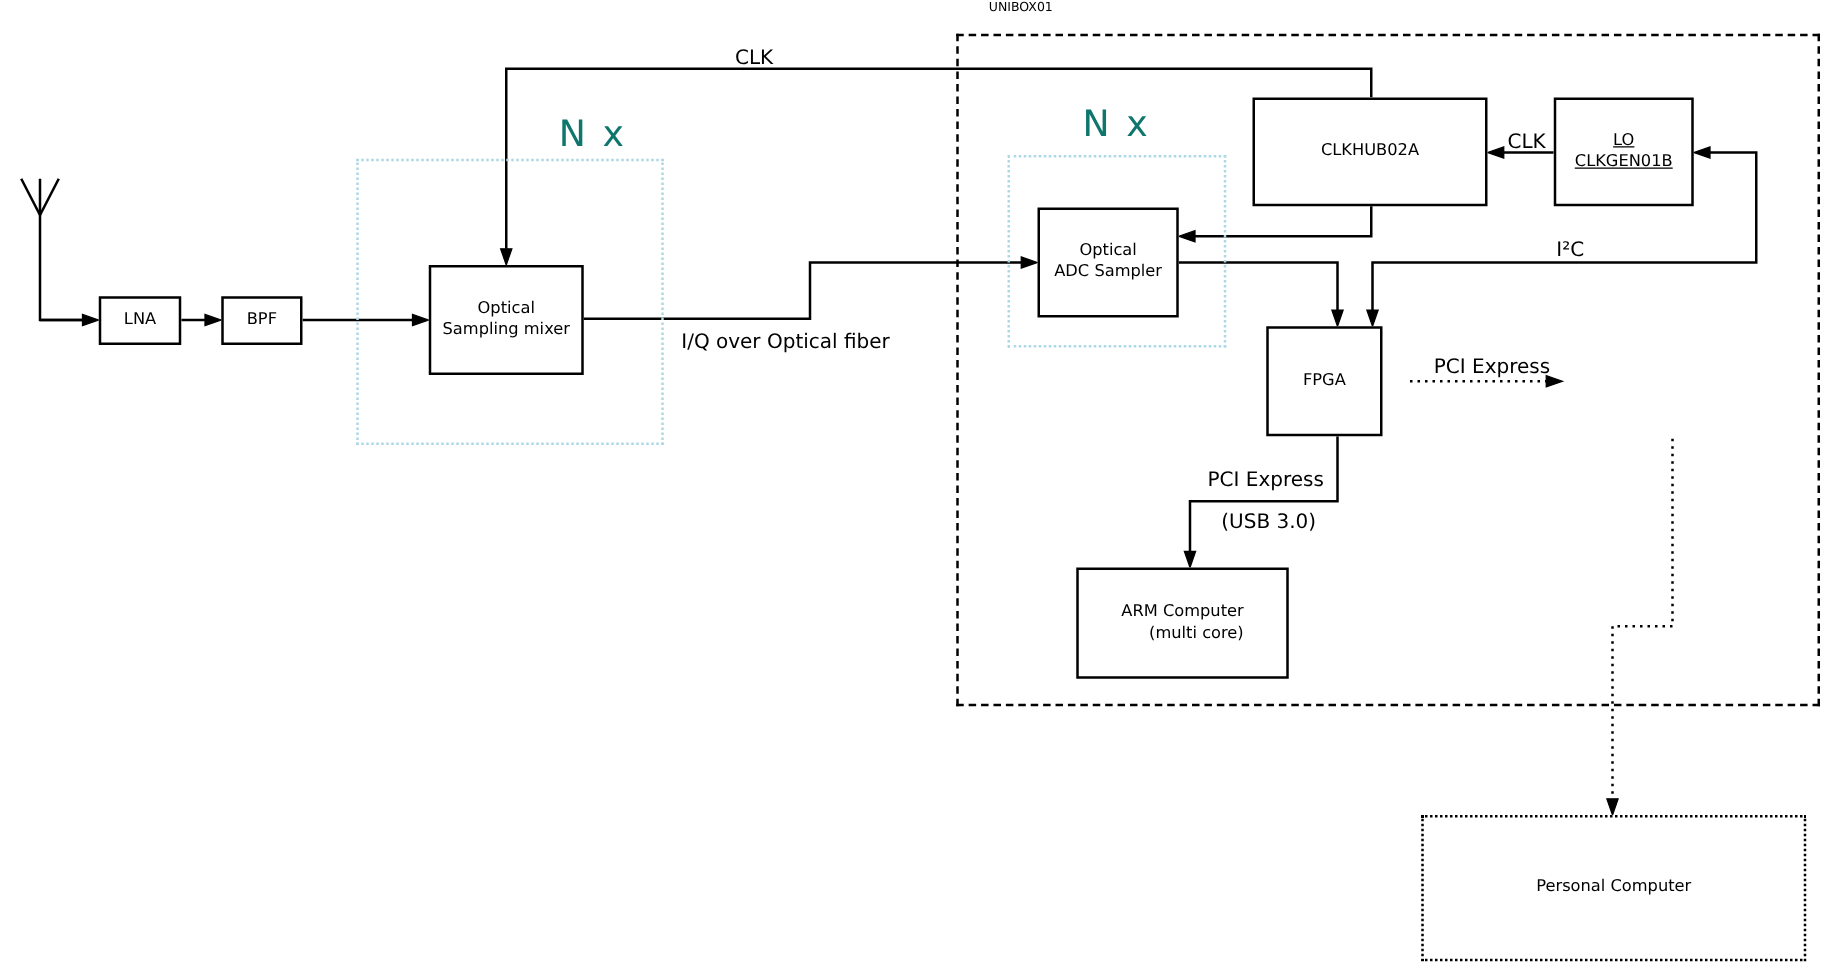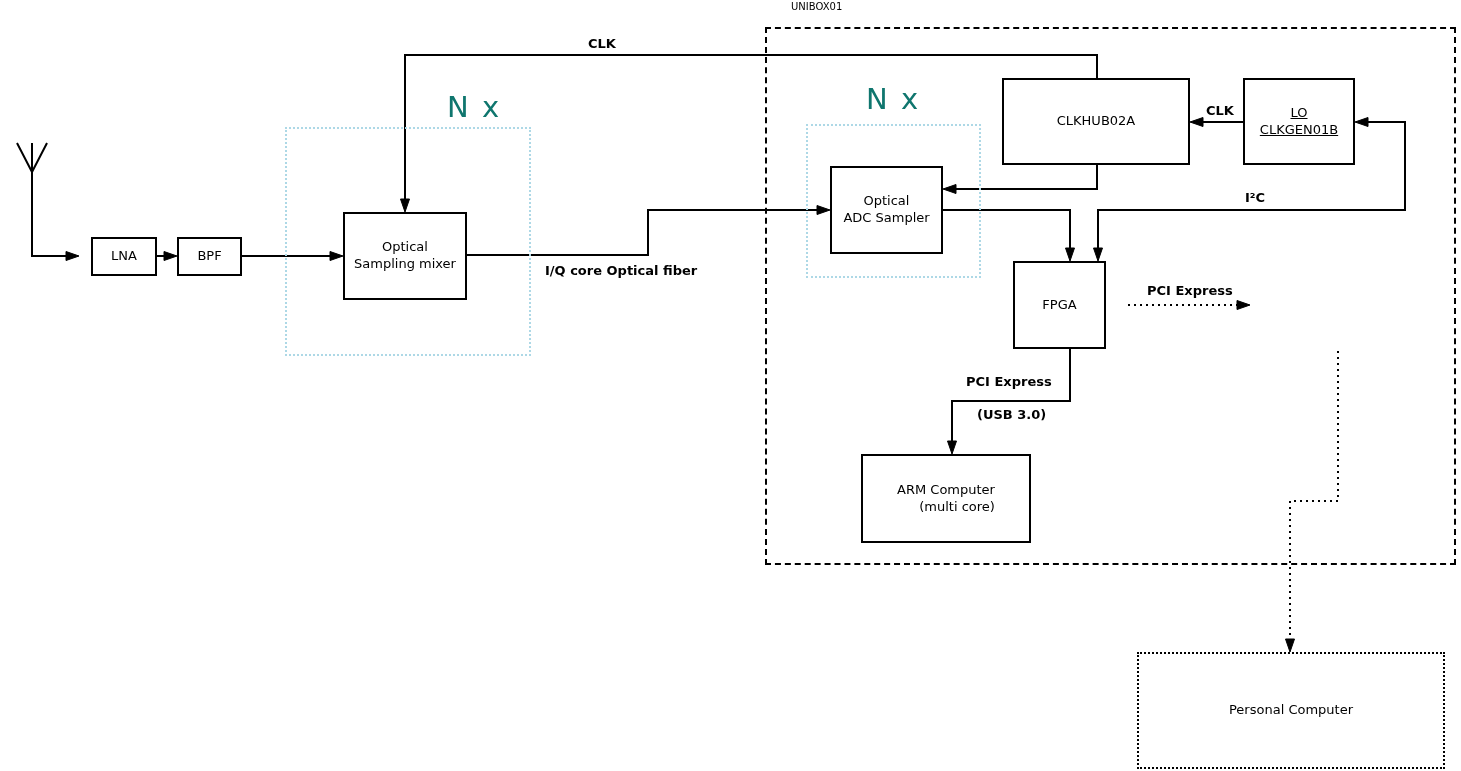--- a/index.html
+++ b/index.html
@@ -48,23 +48,22 @@
   }
   .nx-label {
     position: absolute;
     font-size: 29px;
     color: #0f766e;
     letter-spacing: 2px;
     white-space: nowrap;
   }
   .edge-label {
     position: absolute;
-    font-size: 13px;
+    font-size: 16px;
     white-space: nowrap;
-    font-weight: bold;
   }
   .group-label {
     position: absolute;
     font-size: 10px;
     white-space: nowrap;
   }
 </style>
 </head>
 <body>
 
@@ -110,21 +109,21 @@
 
   <div class="nxbox" style="left:285px; top:127px; width:246px; height:229px;"></div>
   <div class="nx-label" style="left:447px; top:90px;">N x</div>
 
   <div class="nxbox" style="left:806px; top:124px; width:175px; height:154px;"></div>
   <div class="nx-label" style="left:866px; top:82px;">N x</div>
 
   <div class="groupbox" style="left:765px; top:27px; width:691px; height:538px;"></div>
   <div class="group-label" style="left:791px; top:1px;">UNIBOX01</div>
 
-  <div class="node" style="left:79px; top:237px; width:66px; height:39px;margin-left:12px;">LNA</div>
+  <div class="node" style="left:79px; top:237px; width:66px; height:39px;">LNA</div>
 
   <div class="node" style="left:177px; top:237px; width:65px; height:39px;">BPF</div>
 
   <div class="node" style="left:343px; top:212px; width:124px; height:88px;">Optical
 Sampling mixer</div>
 
   <div class="node" style="left:830px; top:166px; width:113px; height:88px;">Optical
 ADC Sampler</div>
 
   <div class="node" style="left:1002px; top:78px; width:188px; height:87px;">CLKHUB02A</div>
@@ -139,21 +138,21 @@
 (multi core)</div>
 
   <div class="node dotted" style="left:1137px; top:652px; width:308px; height:117px;">Personal Computer</div>
 
   <div class="edge-label" style="left:588px; top:36px;">CLK</div>
 
   <div class="edge-label" style="left:1206px; top:103px;">CLK</div>
 
   <div class="edge-label" style="left:1245px; top:190px;">I²C</div>
 
-  <div class="edge-label" style="left:545px; top:263px;">I/Q core Optical fiber</div>
+  <div class="edge-label" style="left:545px; top:263px;">I/Q over Optical fiber</div>
 
   <div class="edge-label" style="left:1147px; top:283px;">PCI Express</div>
 
   <div class="edge-label" style="left:966px; top:374px;">PCI Express</div>
 
   <div class="edge-label" style="left:977px; top:407px;">(USB 3.0)</div>
 
 </div>
 
 </body></html>

